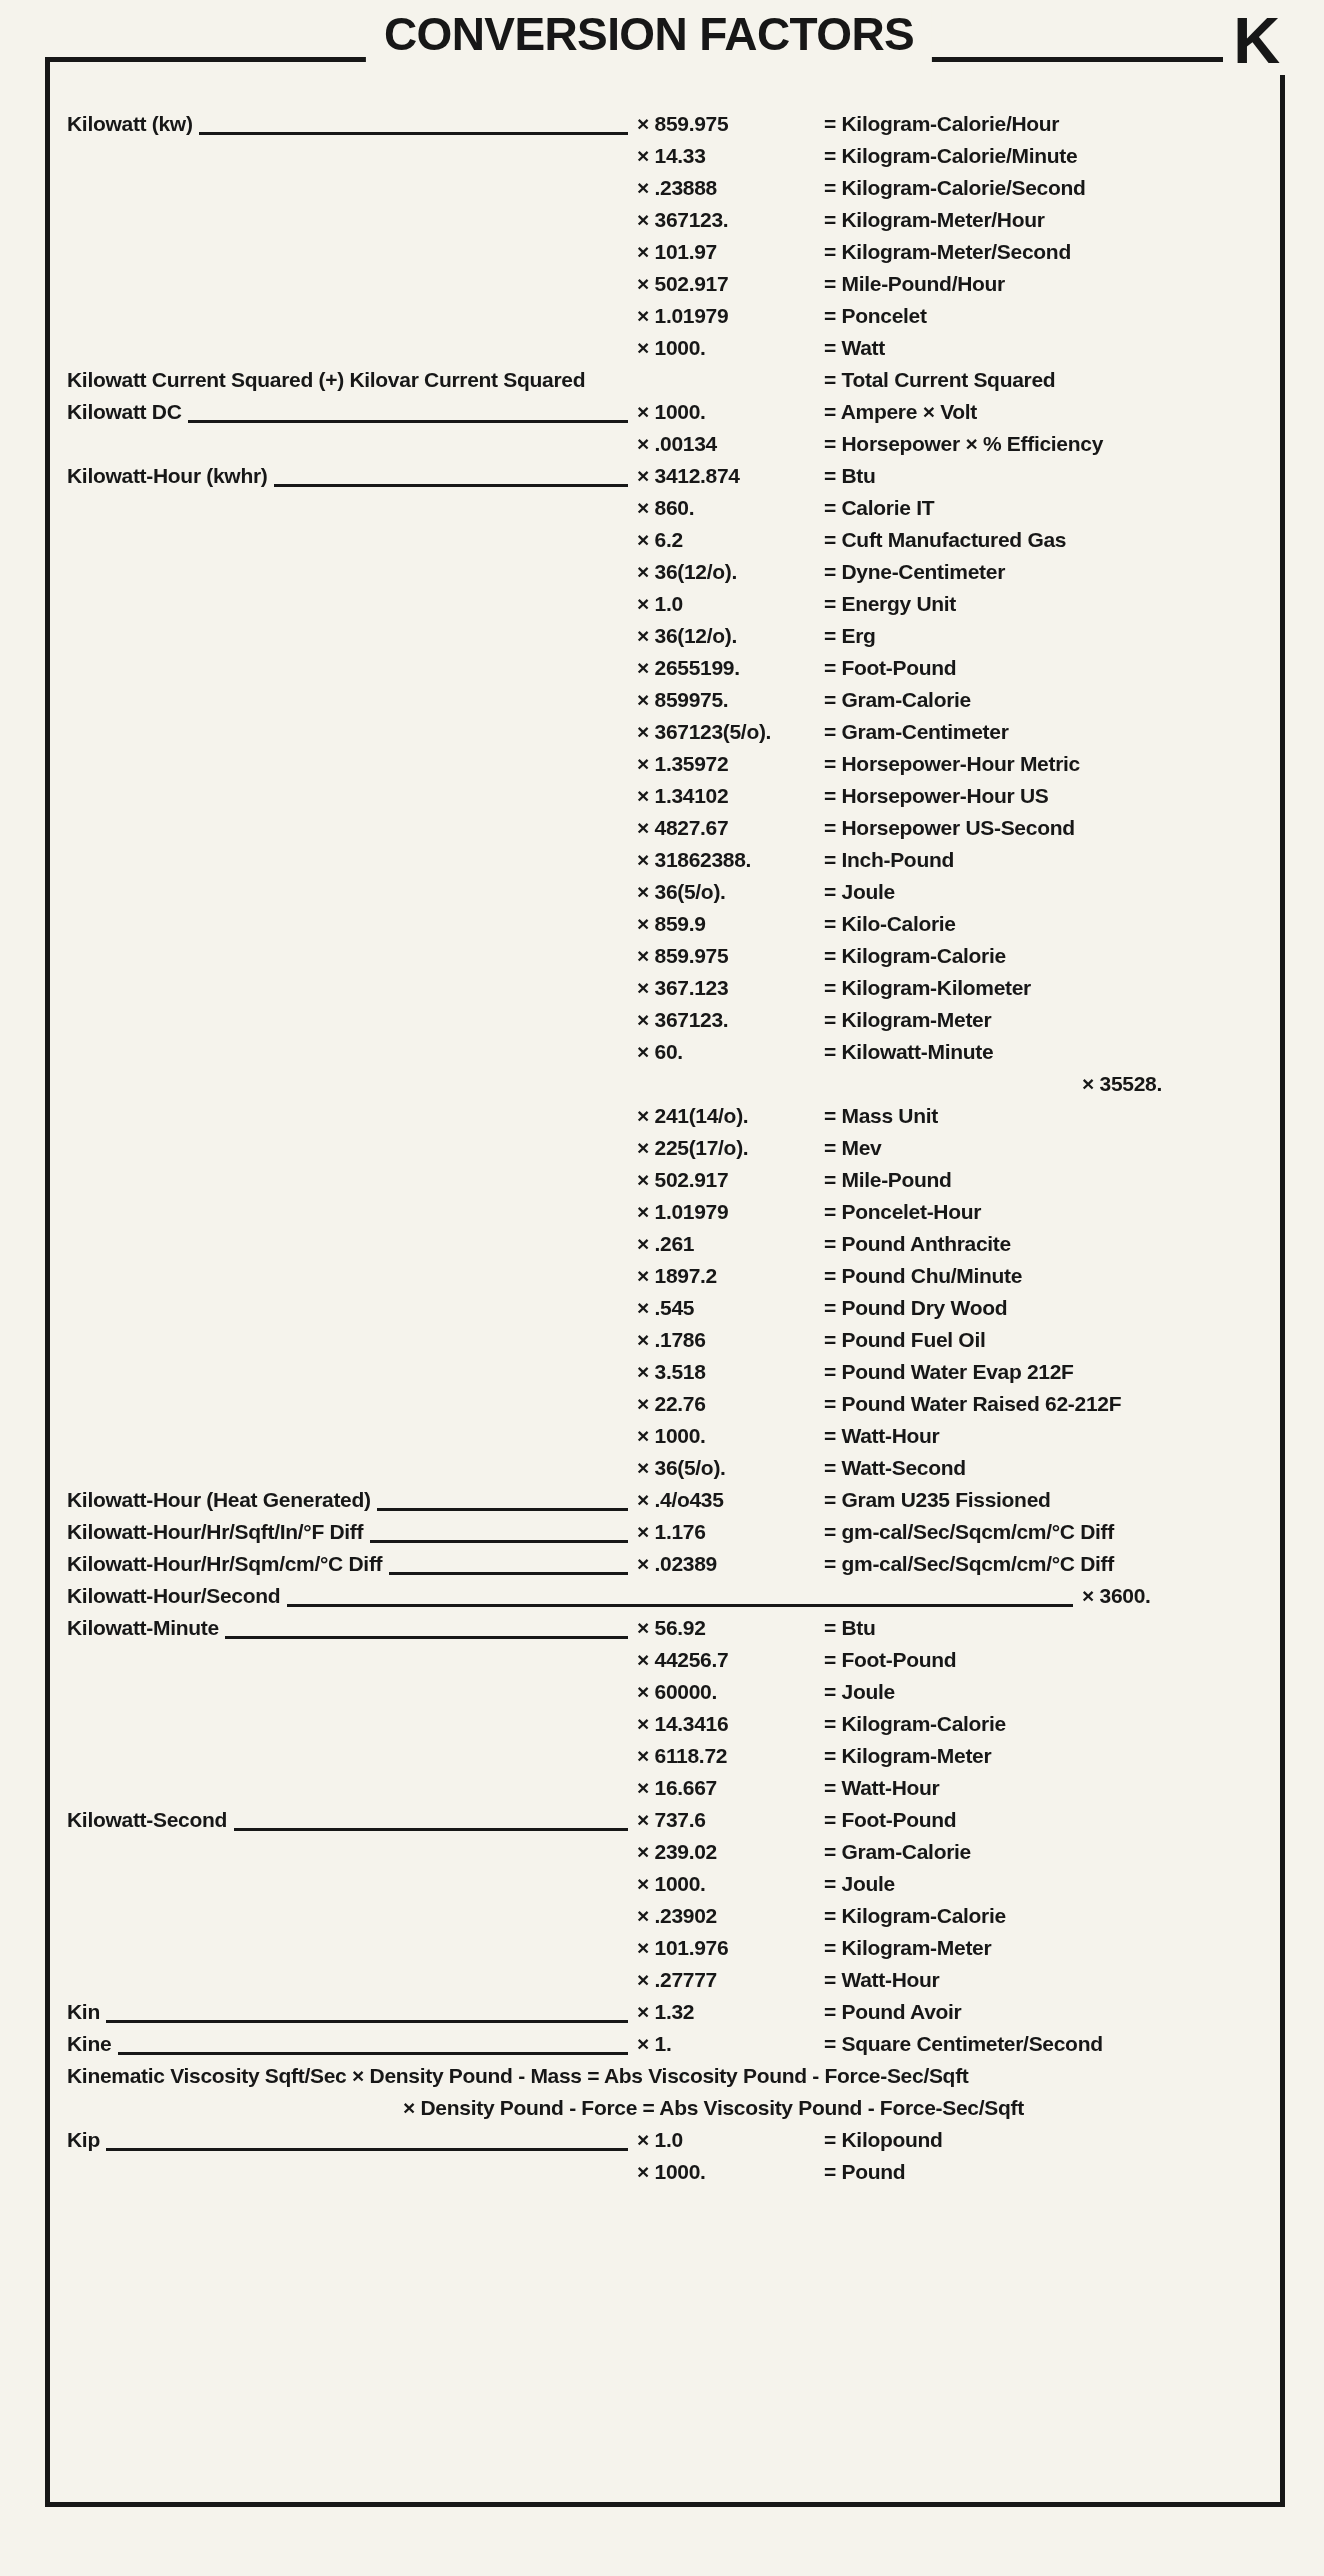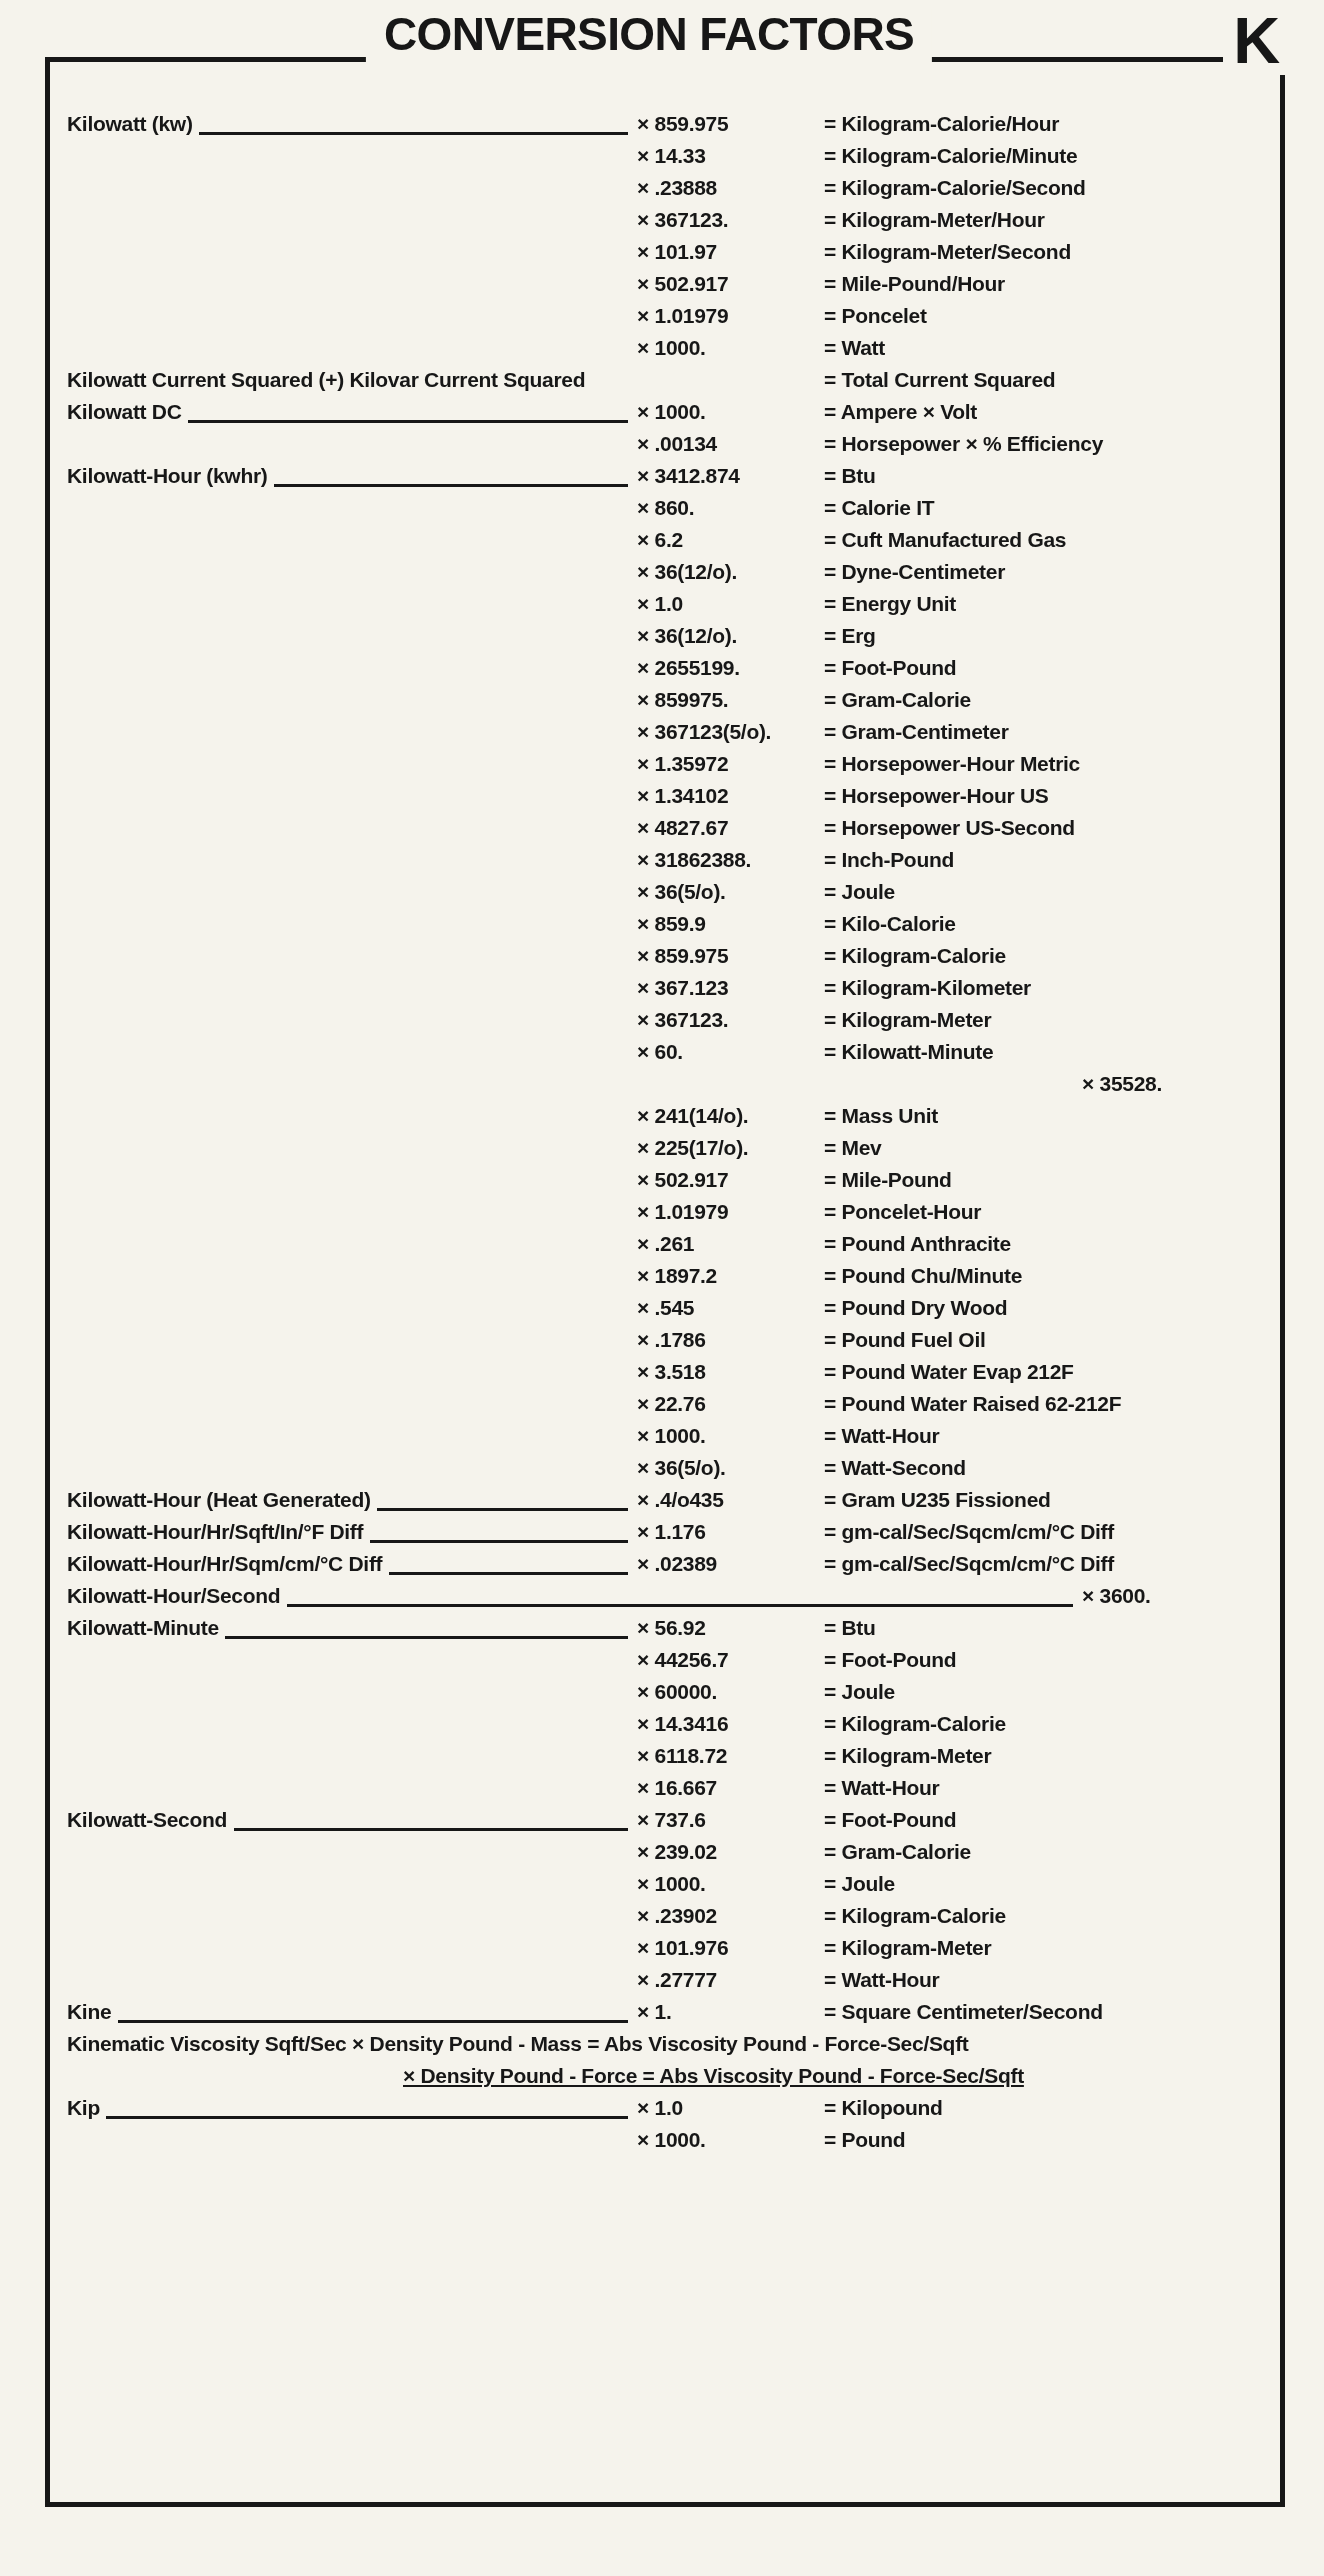--- a/index.html
+++ b/index.html
@@ -37,21 +37,21 @@
   .row .label  { flex:0 0 auto; }
   .row .spacer { flex:1 1 auto; min-width:0; }
   .row .spacer.line {
     border-bottom:3.2px solid var(--ink);
     align-self:flex-end; height:0;
     margin:0 9px 5.2px 6.5px;
   }
   .row .factor { flex:0 0 187px; }
   .row .result { flex:0 0 445px; }
   .row.text-row .freetext { flex:0 0 auto; }
-  .row.indent { padding-left:336px;text-decoration:underline; }
+  .row.indent { padding-left:336px; }
   .page-number {
     position:absolute; top:2521px; left:0; width:1325px;
     text-align:center; font-size:30px; font-weight:bold; letter-spacing:0.6px;margin-top:48px;
   }
 </style>
 </head>
 <body>
 
 <div class="box"></div>
 
@@ -465,20 +465,26 @@
     <span class="result">= Kilogram-Meter</span>
   </div>
 
   <div class="row">
     <span class="label"></span>
     <span class="spacer"></span>
     <span class="factor">× .27777</span>
     <span class="result">= Watt-Hour</span>
   </div>
 
+  <div class="row">
+    <span class="label">Kin</span>
+    <span class="spacer line"></span>
+    <span class="factor">× 1.32</span>
+    <span class="result">= Pound Avoir</span>
+  </div>
 
   <div class="row">
     <span class="label">Kine</span>
     <span class="spacer line"></span>
     <span class="factor">× 1.</span>
     <span class="result">= Square Centimeter/Second</span>
   </div>
 
   <div class="row text-row">
     <span class="freetext">Kinematic Viscosity Sqft/Sec × Density Pound - Mass = Abs Viscosity Pound - Force-Sec/Sqft</span>

